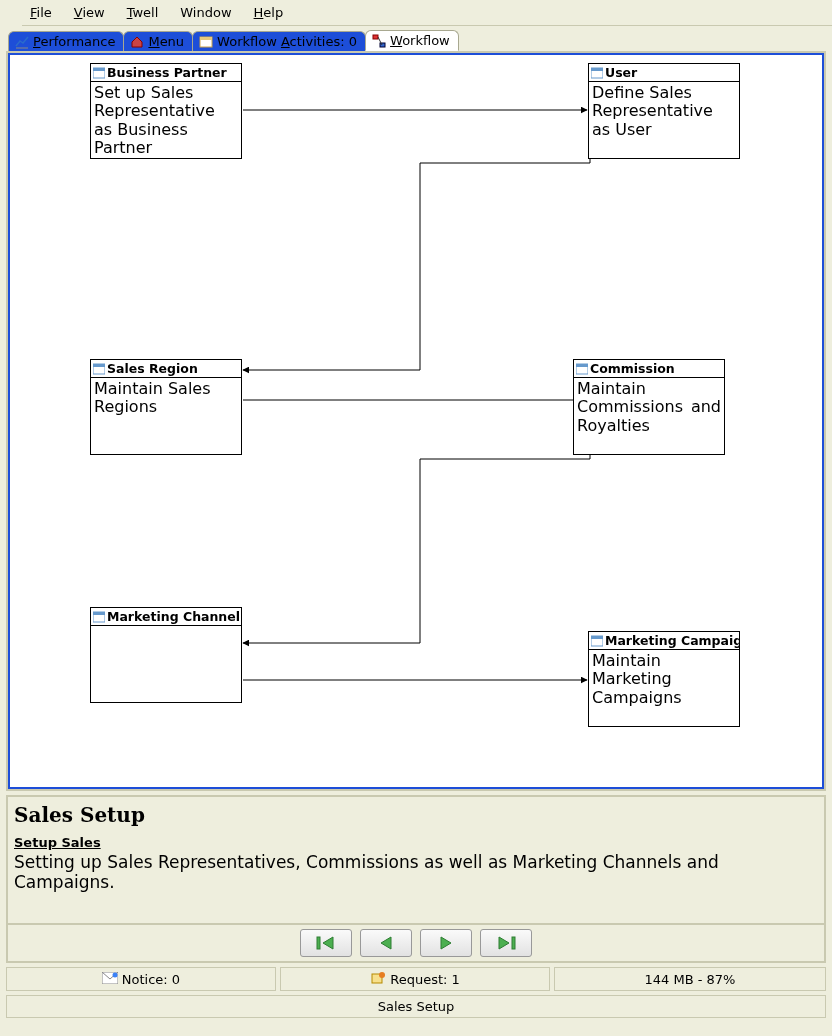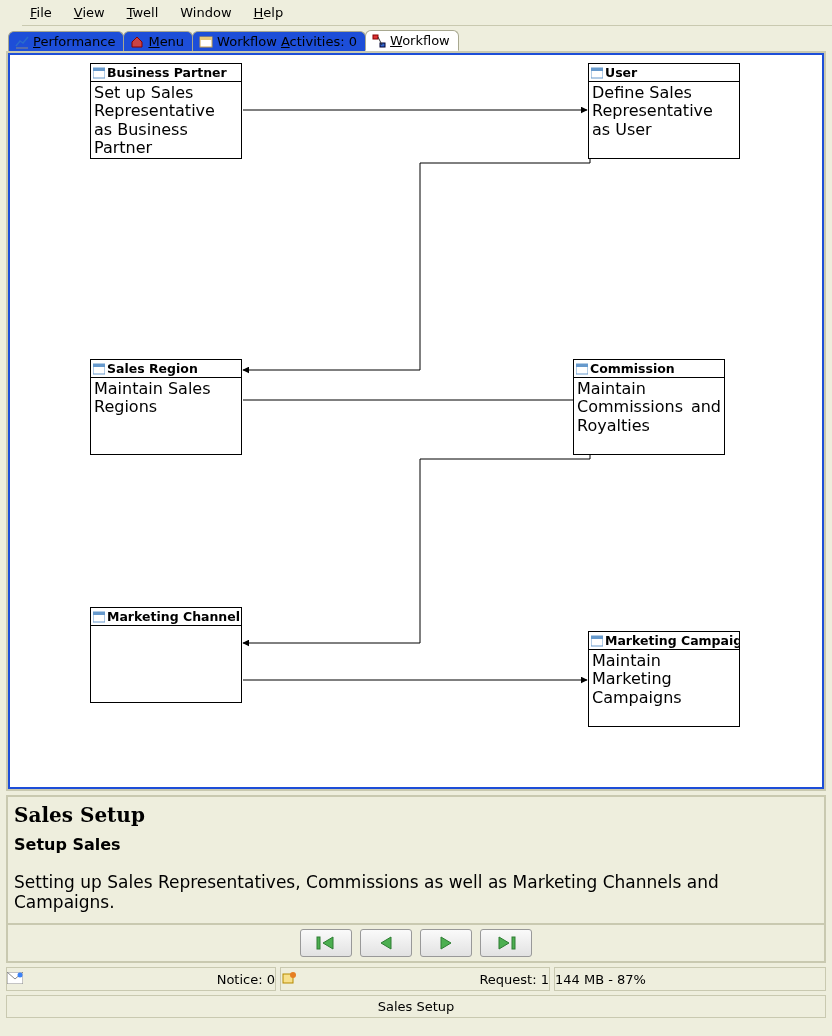--- a/index.html
+++ b/index.html
@@ -111,22 +111,23 @@
     box-sizing: border-box;
   }
   .desc-panel h1 {
     font-family: "DejaVu Serif", "Liberation Serif", Georgia, serif;
     font-size: 20px;
     margin: 0 0 8px 0;
     font-weight: bold;
   }
   .desc-panel .sub {
     font-weight: bold;
-    font-size: 16px;
-    margin-bottom: 18px;
+    font-size: 13px;
+    margin-bottom: 2px;
+    text-decoration: underline;
   }
   .desc-panel .body { font-size: 17px; }
   
   .navrow {
     margin: 0 6px;
     border-left: 2px solid #c9c9b0;
     border-right: 2px solid #c9c9b0;
     border-bottom: 2px solid #c9c9b0;
     background: #eeeedd;
     display: flex;
@@ -150,21 +151,21 @@
     margin: 4px 6px 0 6px;
     display: flex;
     gap: 4px;
     height: 24px;
   }
   .status-cell {
     border: 1px solid #c9c9b0;
     background: #eeeedd;
     display: flex;
     align-items: center;
-    justify-content: space-between;
+    justify-content: center;
     gap: 4px;
   }
   .status-cell.notice { flex: 0 0 268px; }
   .status-cell.request { flex: 0 0 268px; }
   .status-cell.mem { flex: 1; }
   
   .footer {
     margin: 4px 6px 0 6px;
     border: 1px solid #c9c9b0;
     background: #eeeedd;

